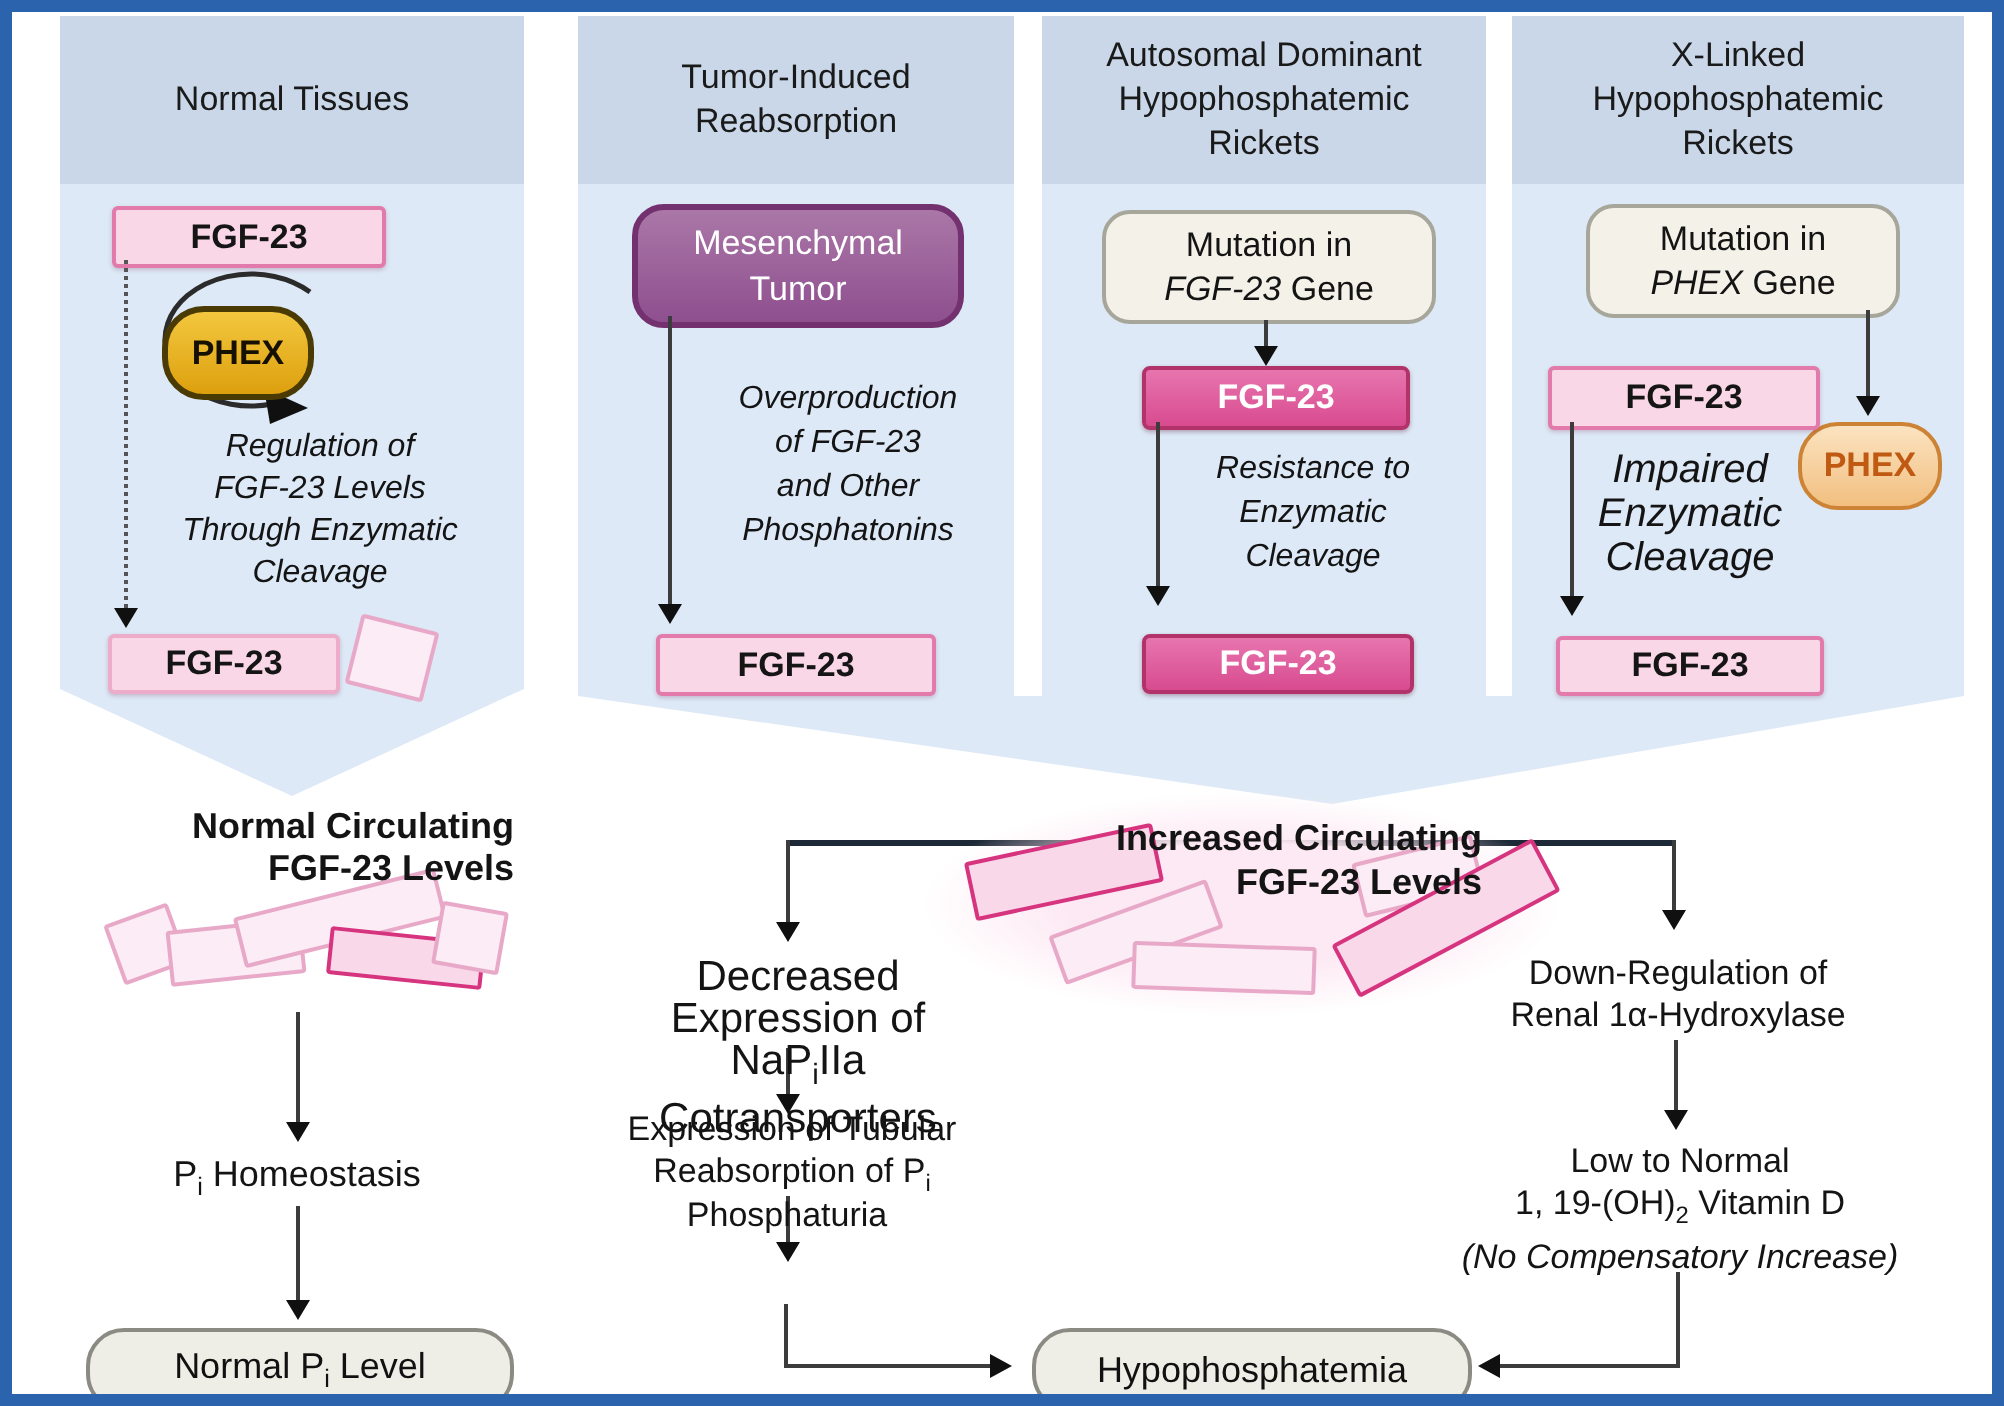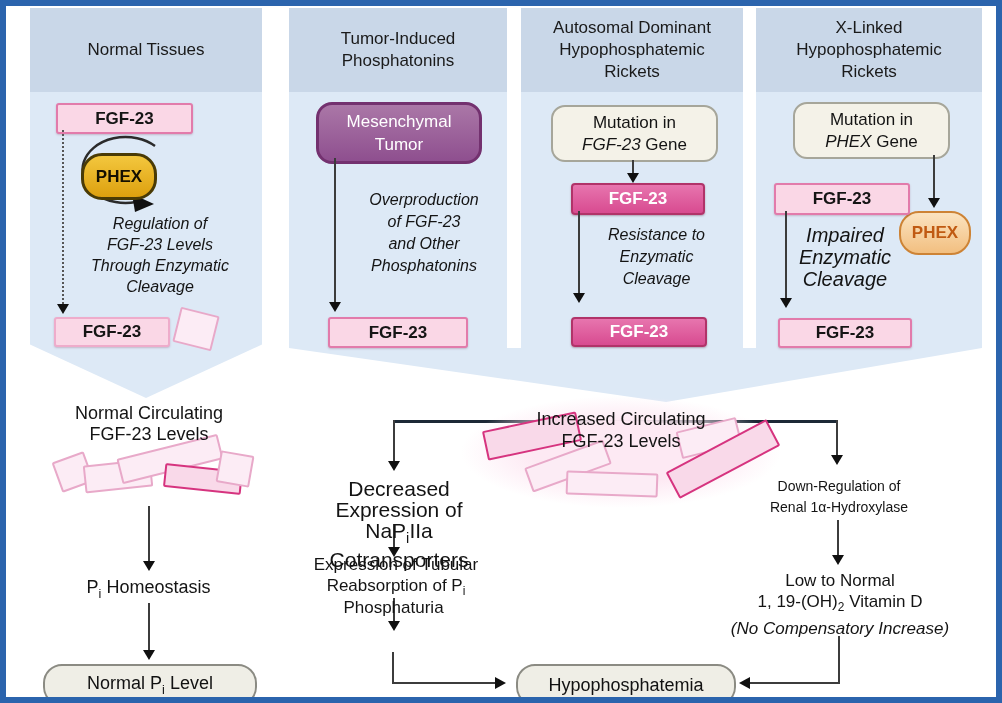--- a/index.html
+++ b/index.html
@@ -11,21 +11,21 @@
   .hdr{
     position:absolute;background:#c9d7e8;display:flex;align-items:center;justify-content:center;
     text-align:center;font-size:17px;line-height:22px;color:#1a1a1a;
   }
   .colbody{position:absolute;background:#dde9f6;}
   .funnel-left{clip-path:polygon(0 0,100% 0,100% 82.5%,50% 100%,0 82.5%);}
   .funnel-big{position:absolute;background:#dde9f6;clip-path:polygon(0 0,100% 0,54.4% 100%);}
   .txt{position:absolute;text-align:center;color:#141414;}
   .pre{white-space:pre-line;}
   .it{font-style:italic;}
-  .b{font-weight:normal;}
+  .b{font-weight:bold;text-align:right;}
   .fgfL{
     position:absolute;background:#fad7e6;border:2px solid #e27bab;border-radius:3px;
     display:flex;align-items:center;justify-content:center;font-weight:bold;font-size:17px;color:#151515;
     box-shadow:0 1px 2px rgba(120,40,80,.25);
   }
   .fgfL.soft{border-color:#eeaccb;}
   .fgfD{
     position:absolute;background:linear-gradient(#e775ae,#d84b90);border:2px solid #b13369;border-radius:4px;
     display:flex;align-items:center;justify-content:center;font-weight:bold;font-size:17px;color:#ffffff;
     box-shadow:0 1px 2px rgba(90,20,50,.35);
@@ -67,21 +67,21 @@
 </head>
 <body>
 
 <div class="canvas">
 
   <div class="hdr" style="left:24px;top:2px;width:232px;height:84px">
     <span class="pre">Normal Tissues</span>
   </div>
   <div class="hdr" style="left:283px;top:2px;width:218px;height:84px">
     <span class="pre">Tumor-Induced
-Phosphatonins</span>
+Reabsorption</span>
   </div>
   <div class="hdr" style="left:515px;top:2px;width:222px;height:84px">
     <span class="pre">Autosomal Dominant
 Hypophosphatemic
 Rickets</span>
   </div>
   <div class="hdr" style="left:750px;top:2px;width:226px;height:84px">
     <span class="pre">X-Linked
 Hypophosphatemic
 Rickets</span>
@@ -224,21 +224,21 @@
   <div class="txt" style="left:310px;top:592px;width:155px;font-size:17px">Phosphaturia</div>
 
   <div class="vline" style="left:386px;top:646px;height:32px"></div>
   <div class="hline" style="left:386px;top:676px;width:104px"></div>
   <div class="ah-right" style="left:489px;top:671px"></div>
 
   <div class="pill" style="left:510px;top:658px;width:216px;height:38px">
     <span>Hypophosphatemia</span>
   </div>
 
-  <div class="txt pre z4" style="left:727px;top:470px;width:212px;font-size:14px;line-height:21px">Down-Regulation of
+  <div class="txt pre z4" style="left:727px;top:470px;width:212px;font-size:17px;line-height:21px">Down-Regulation of
 Renal 1α-Hydroxylase</div>
   <div class="vline" style="left:831px;top:514px;height:36px"></div>
   <div class="ah-down" style="left:826px;top:549px"></div>
 
   <div class="txt" style="left:700px;top:564px;width:268px;font-size:17px;line-height:21px">
     <span>Low to Normal</span><br>
     <span><span>1, 19-(OH)</span><sub>2</sub><span> Vitamin D</span></span><br>
     <span class="it">(No Compensatory Increase)</span>
   </div>
 

